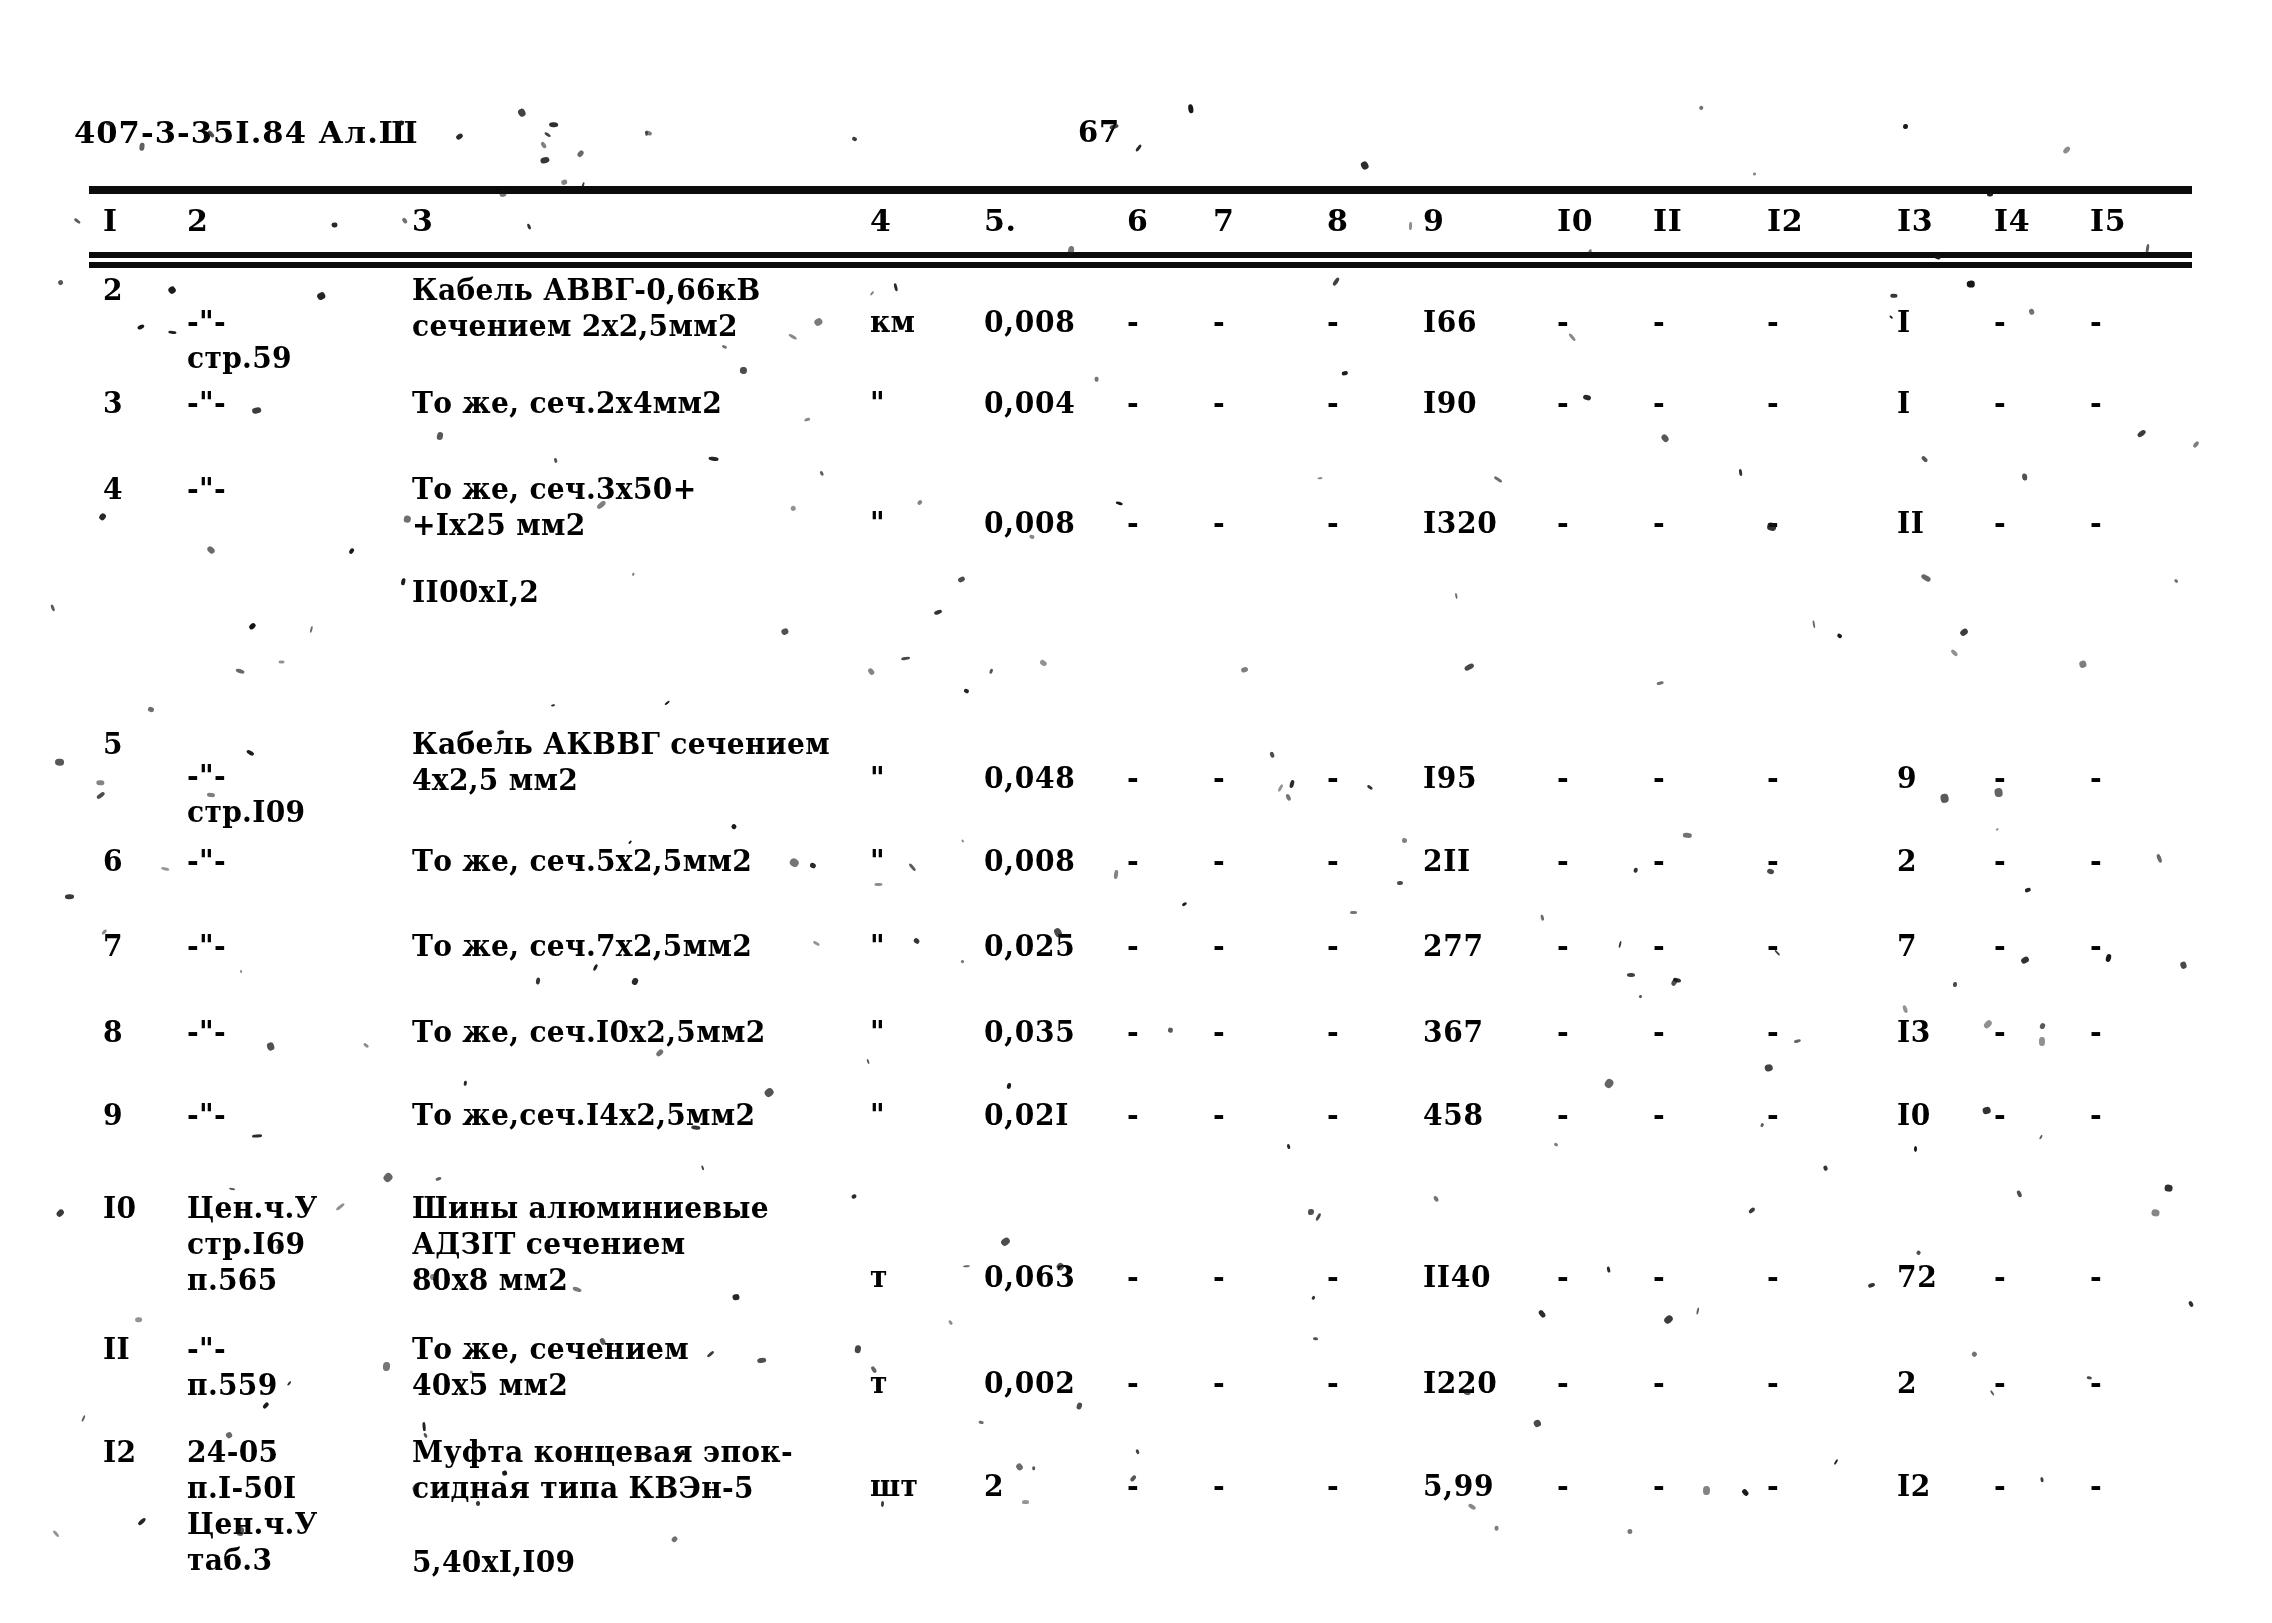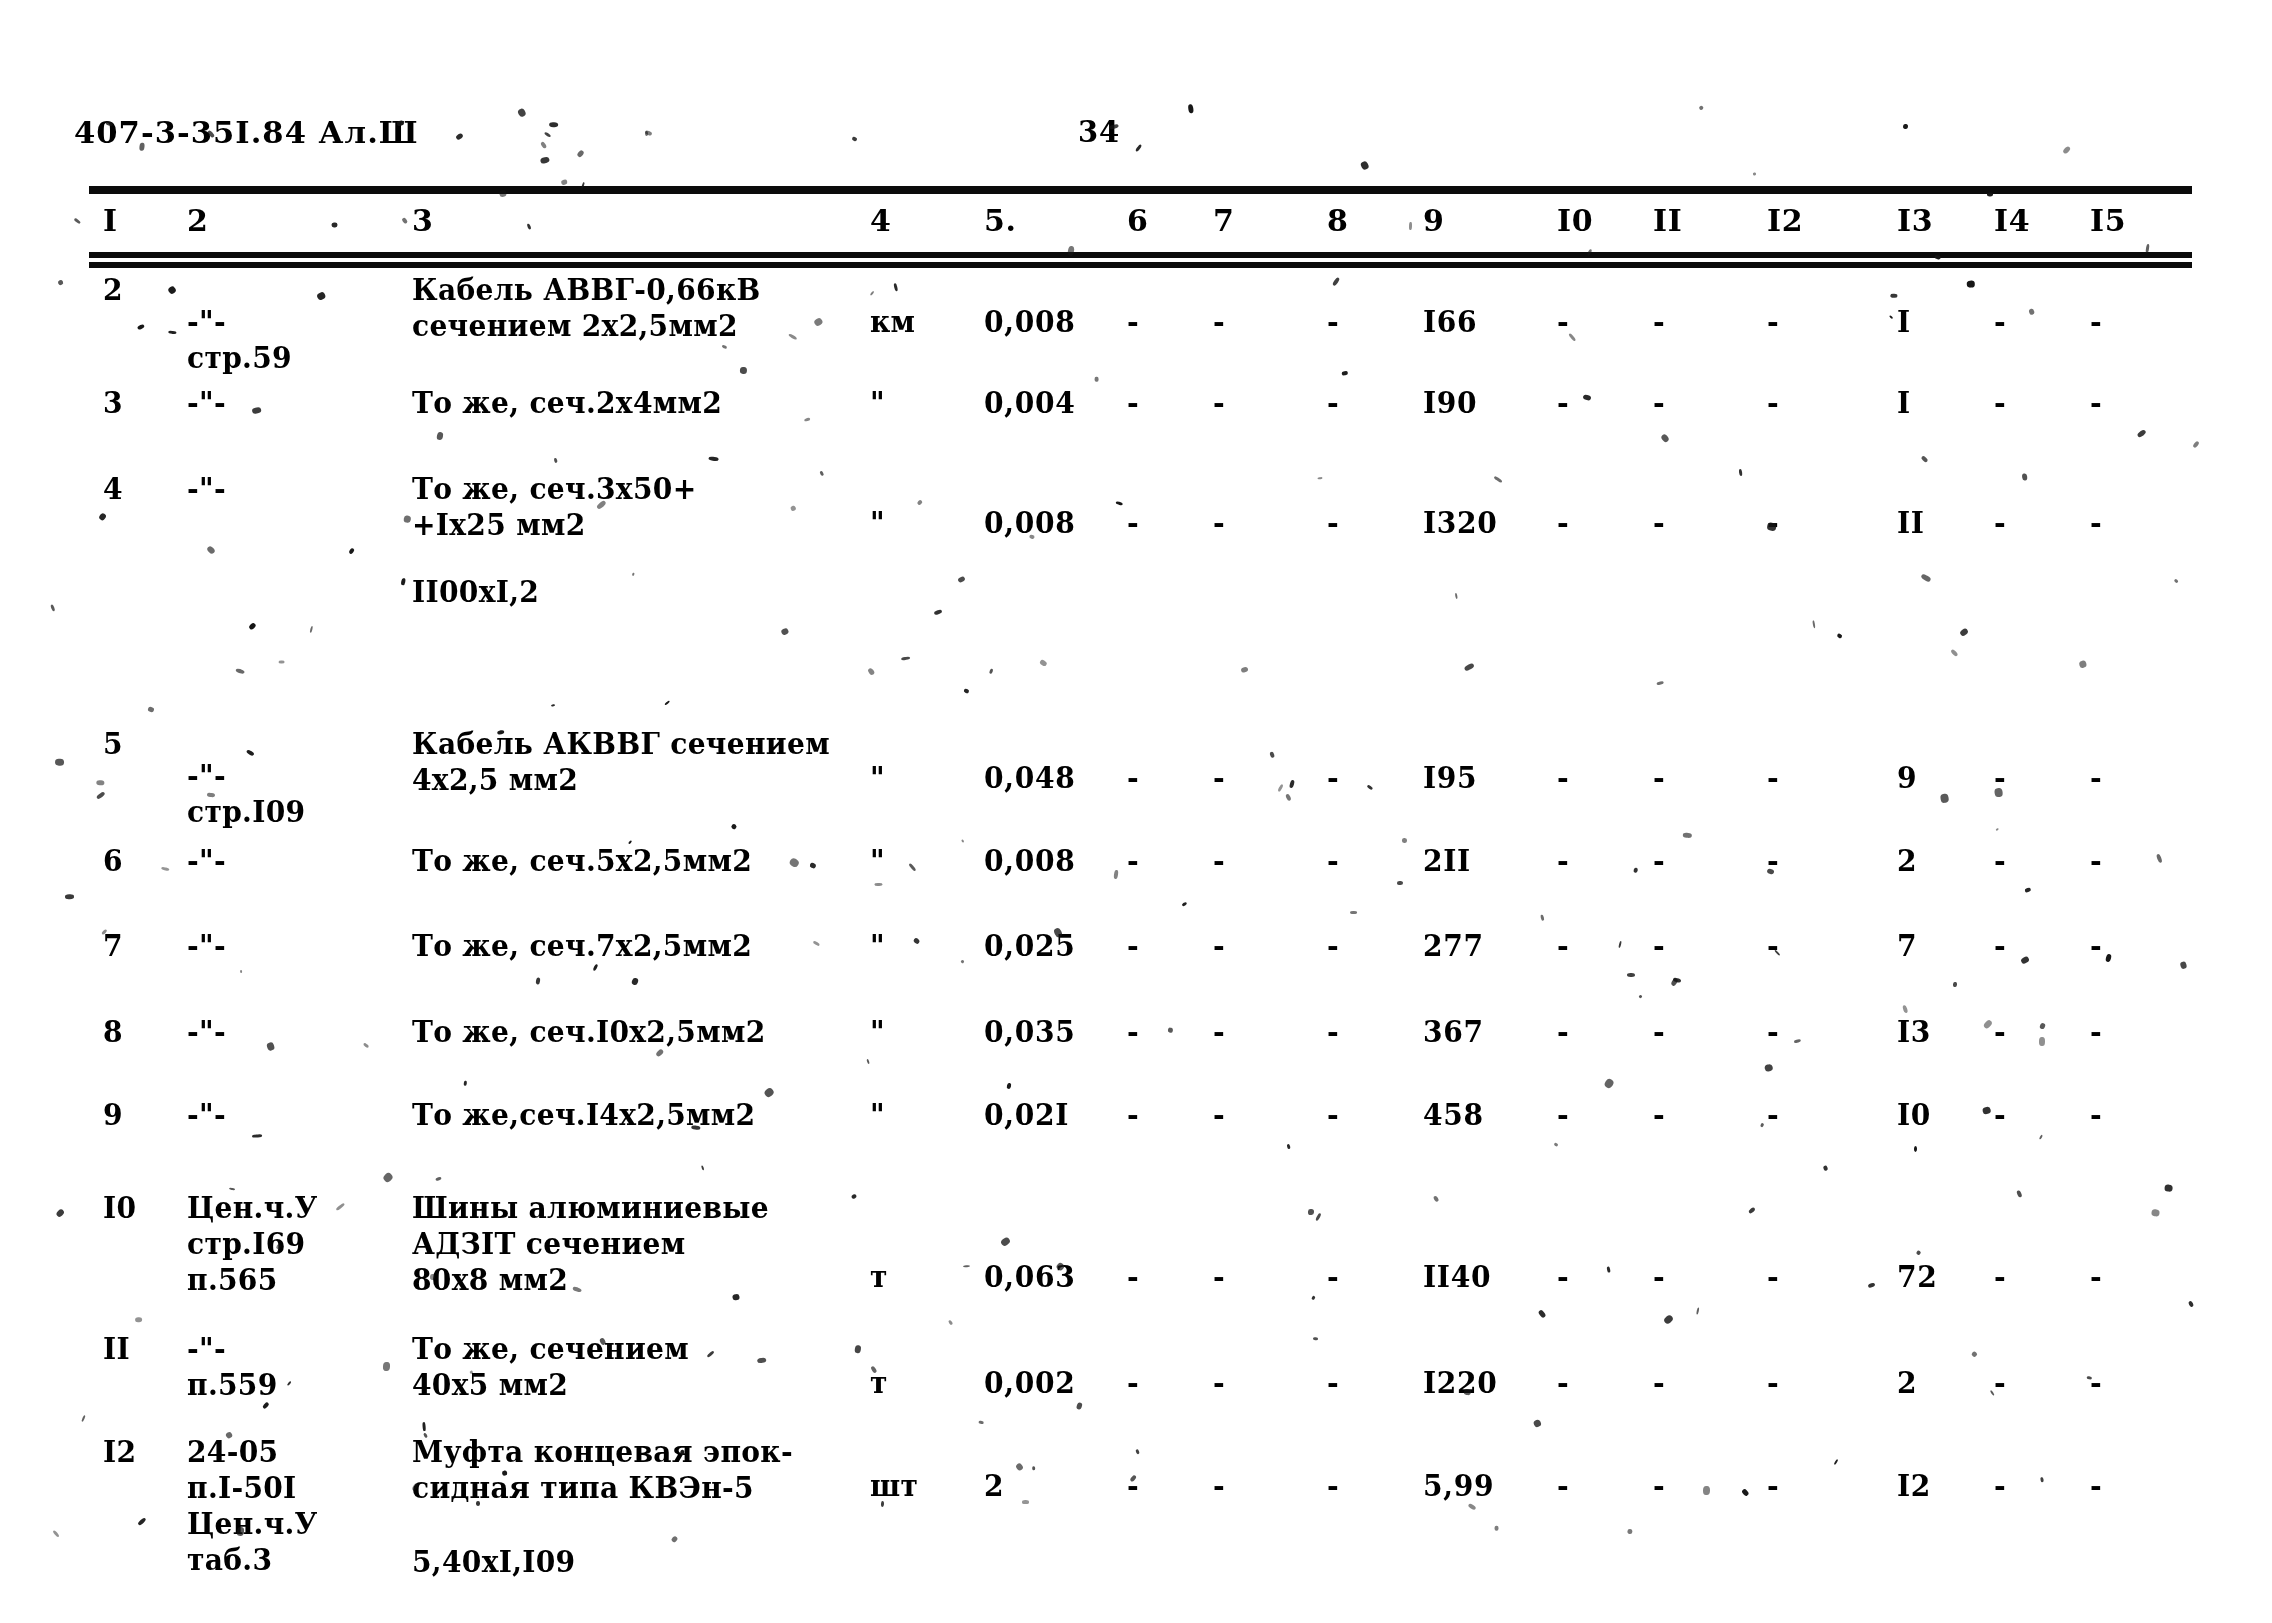--- a/index.html
+++ b/index.html
@@ -125,21 +125,21 @@
   .c13 { left: 1897px; width: 89px; }
   .c14 { left: 1994px; }
   .c15 { left: 2090px; }
 </style>
 </head>
 <body>
 
 <div class="page">
 
   <div class="doc-code">407-3-35I.84 Ал.Ш</div>
-  <div class="page-num">34</div>
+  <div class="page-num">67</div>
 
   <div class="rule thick rule-top"></div>
   <div class="rule thin rule-mid"></div>
   <div class="rule thin rule-bottom"></div>
 
   <div id="colheads">
       <div class="colhead" style="left: 103px;">I</div>
       <div class="colhead" style="left: 187px;">2</div>
       <div class="colhead" style="left: 412px;">3</div>
       <div class="colhead" style="left: 870px;">4</div>

